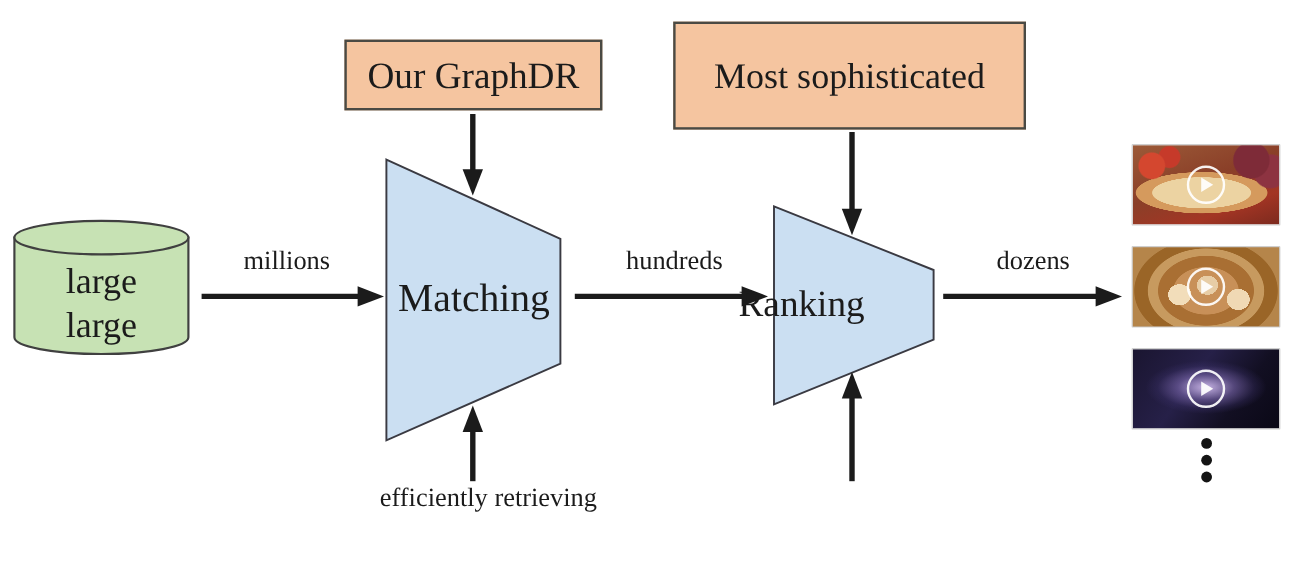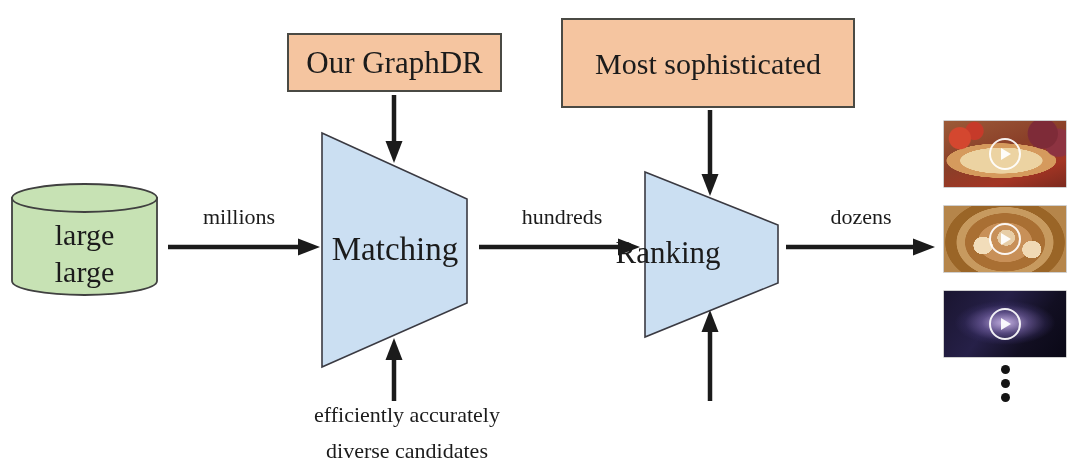--- a/index.html
+++ b/index.html
@@ -128,22 +128,21 @@
   <div class="lbl ranking-lbl">Ranking</div>
 
   <div class="callout callout-graphdr">
     <span>Our GraphDR</span>
   </div>
   <div class="callout callout-ranking">
     <span>Most sophisticated</span>
   </div>
 
   <div class="lbl matching-note">
-    <span>efficiently accurately</span>
-    <span>diverse candidates</span>
+    <span>efficiently retrieving</span>
   </div>
 
   <div class="thumb thumb-pizza">
     <div class="play"></div>
   </div>
   <div class="thumb thumb-kittens">
     <div class="play"></div>
   </div>
   <div class="thumb thumb-galaxy">
     <div class="play"></div>

